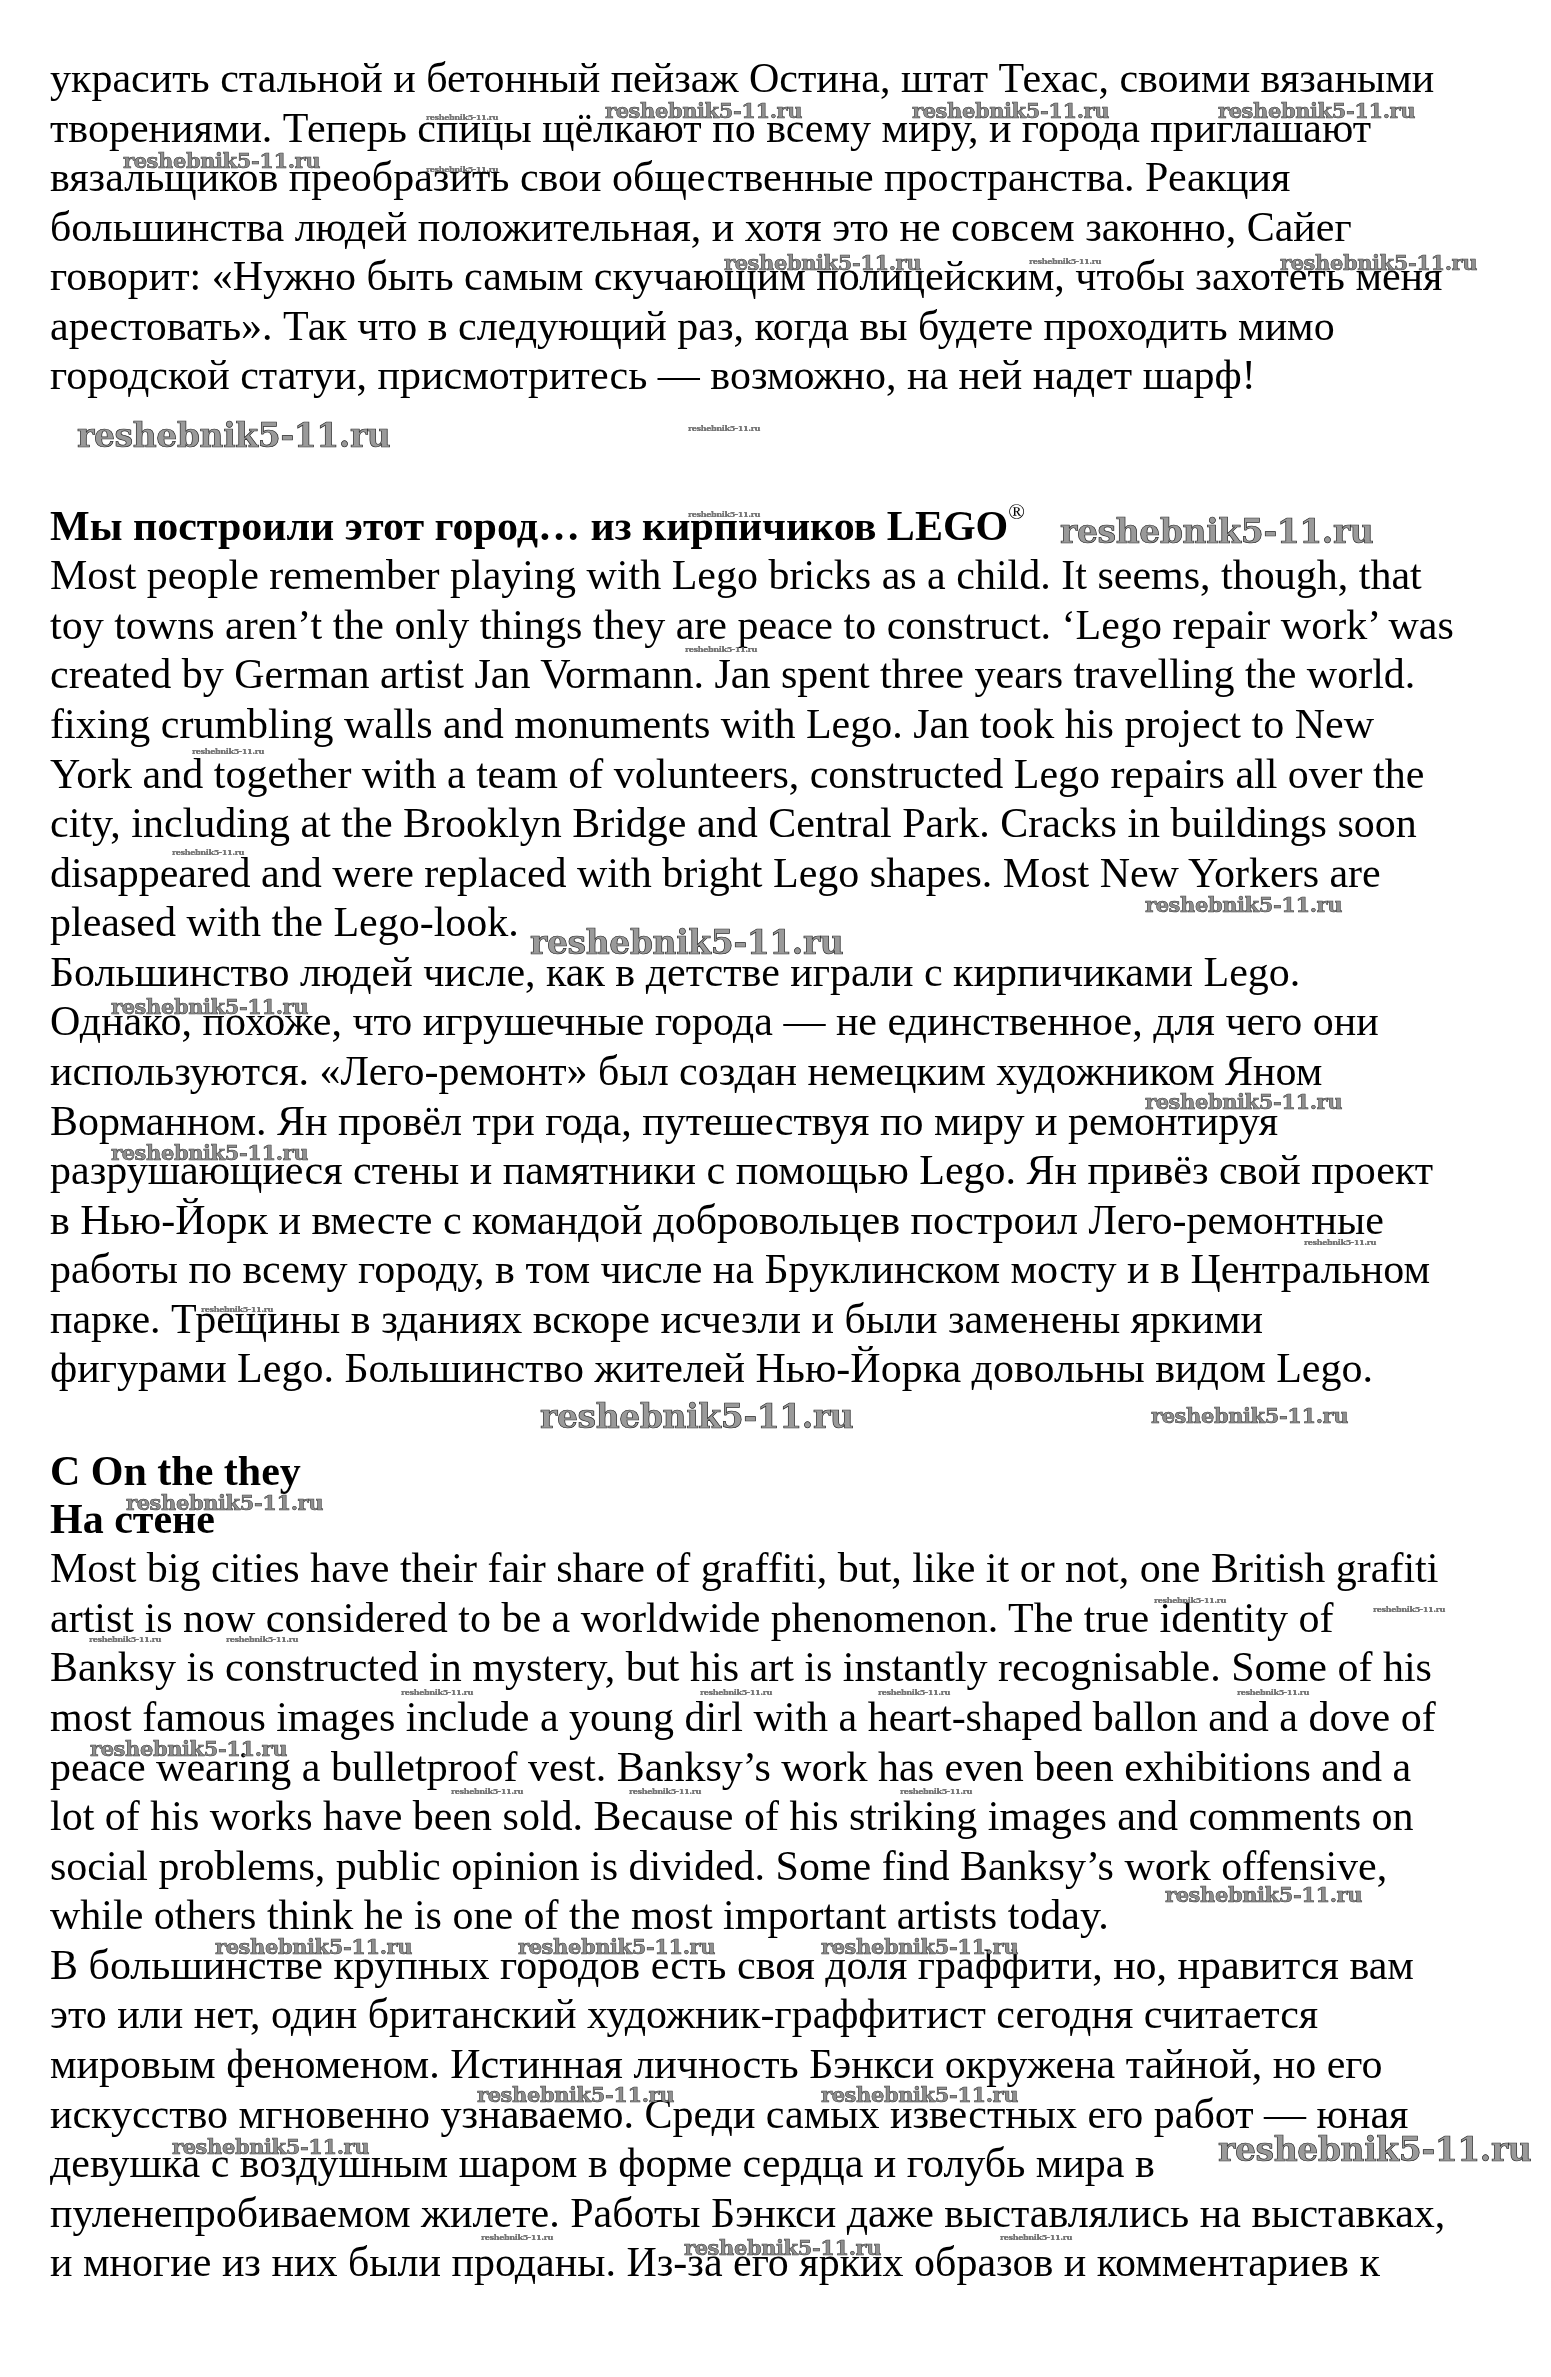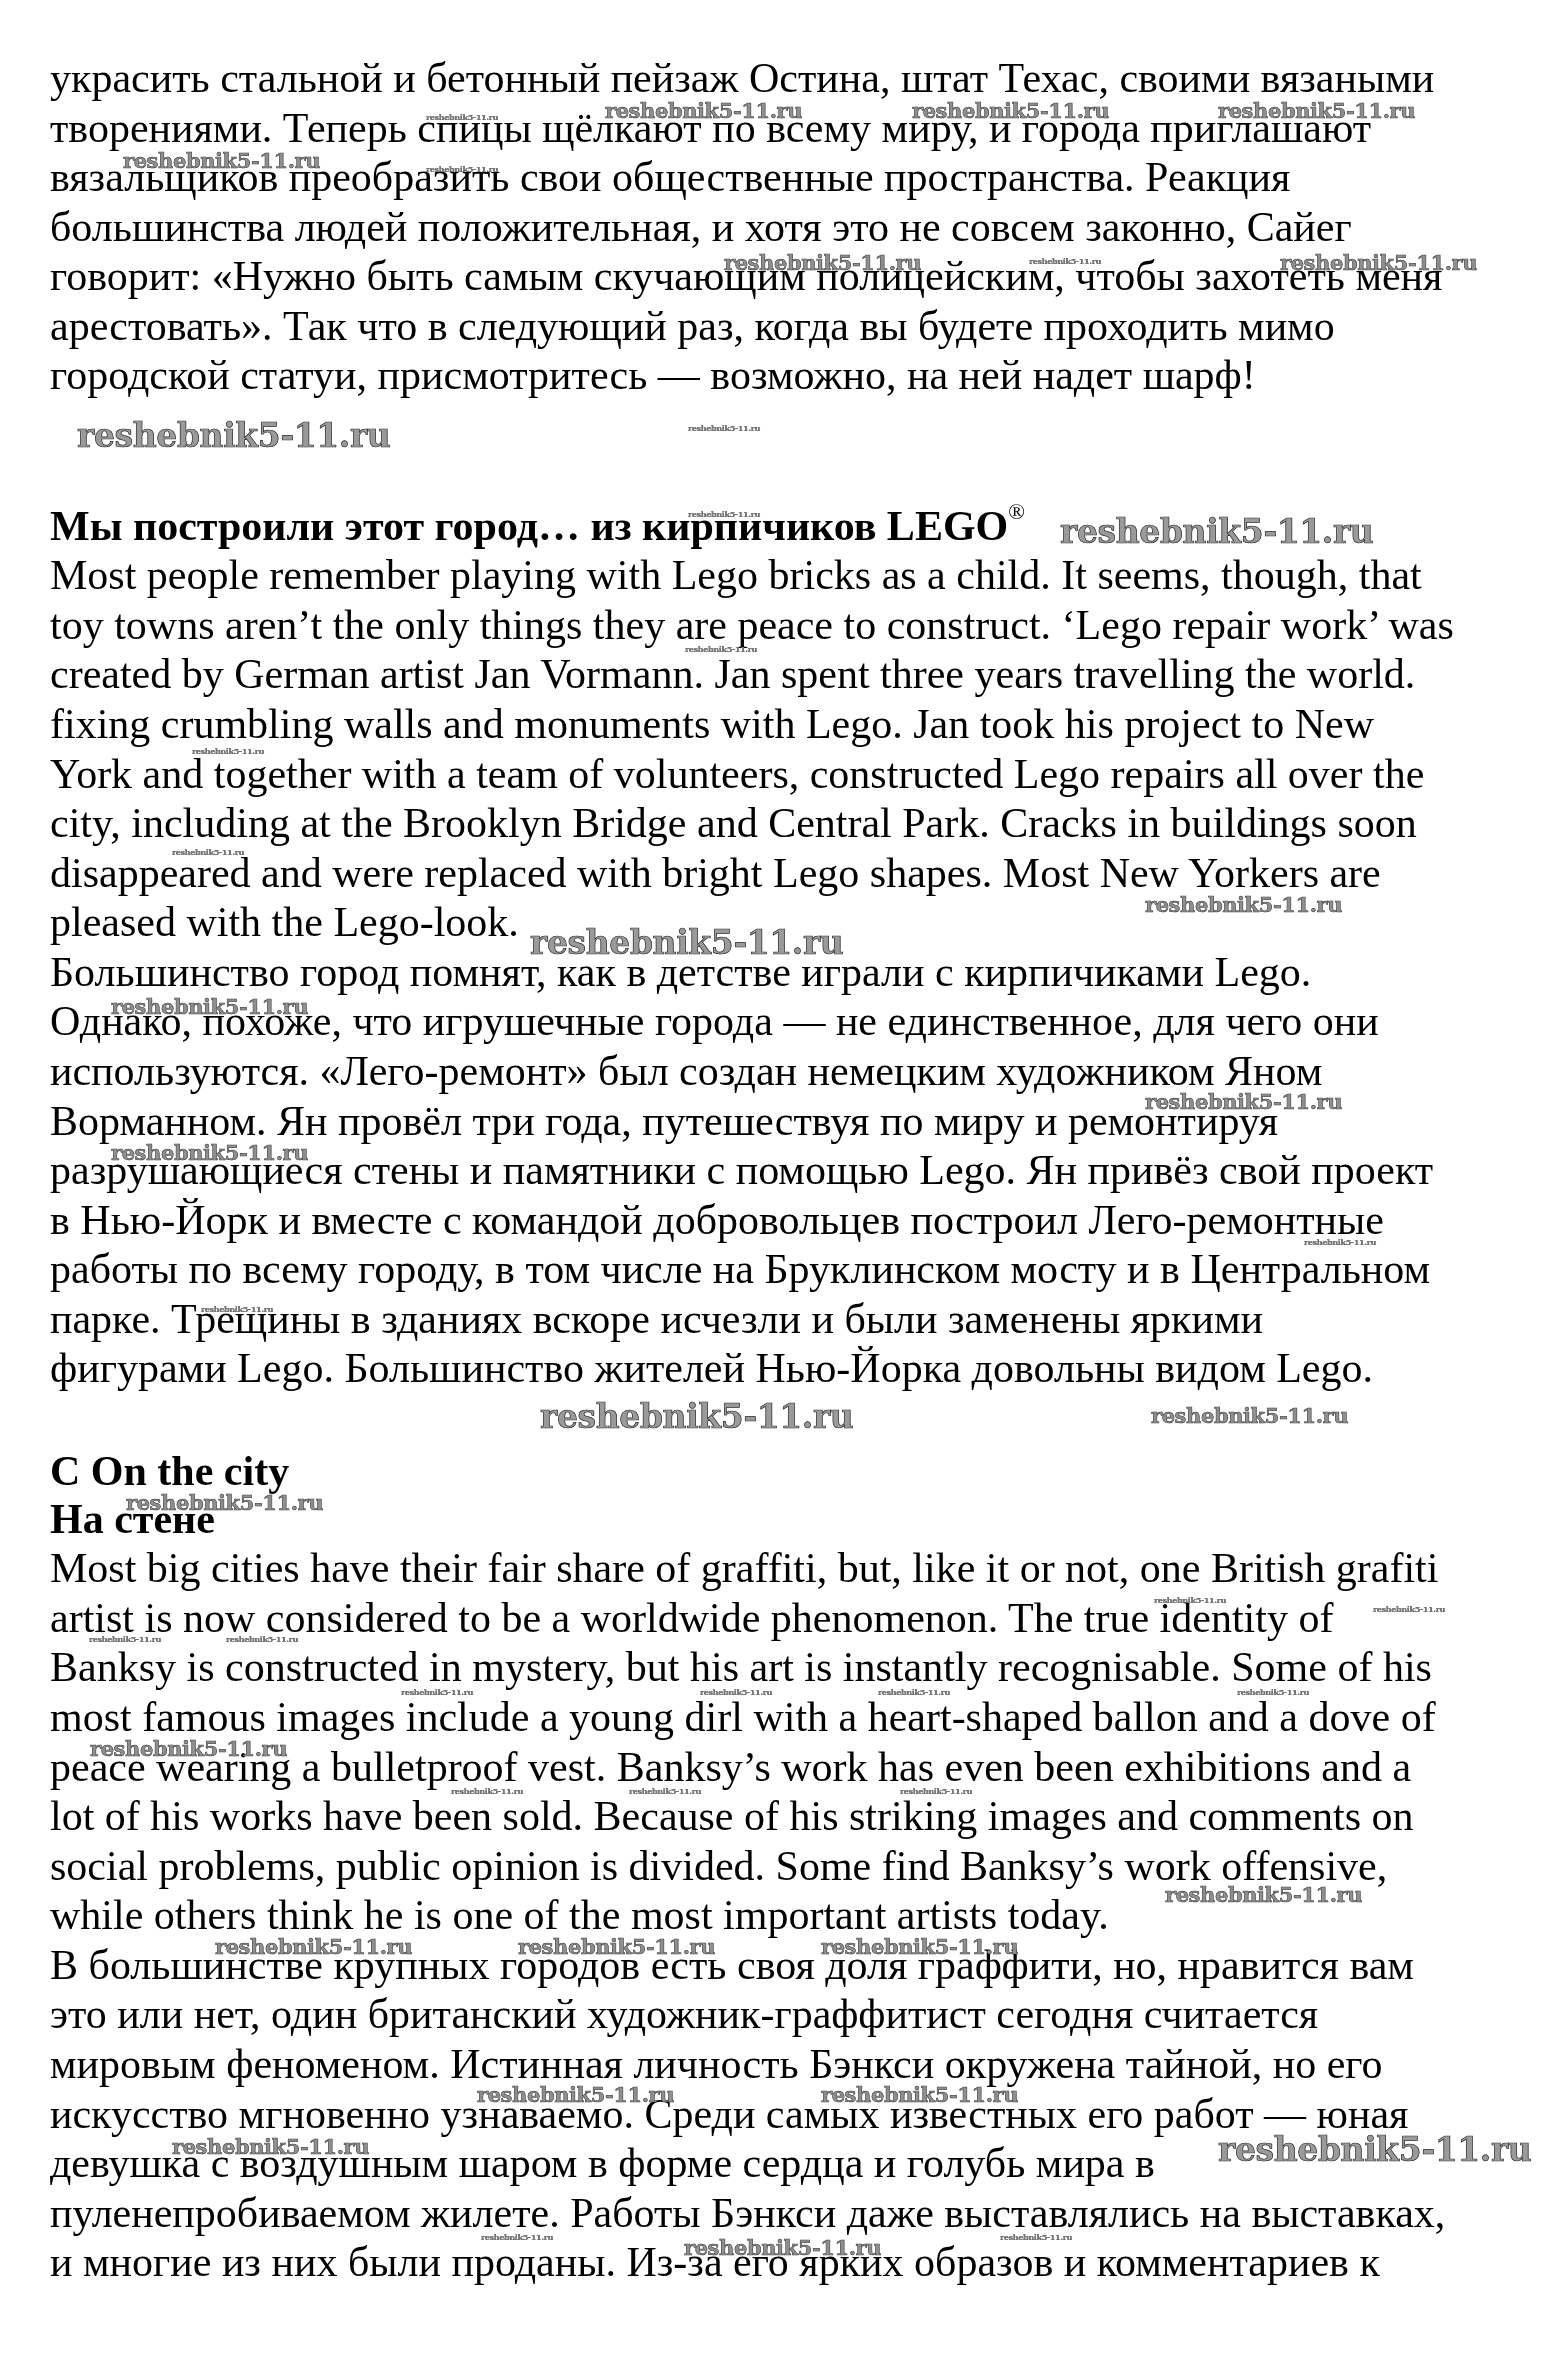--- a/index.html
+++ b/index.html
@@ -45,32 +45,32 @@
     <div class="line" style="top:601px">toy towns aren’t the only things they are peace to construct. ‘Lego repair work’ was</div>
     <div class="line" style="top:650px">created by German artist Jan Vormann. Jan spent three years travelling the world.</div>
     <div class="line" style="top:700px">fixing crumbling walls and monuments with Lego. Jan took his project to New</div>
     <div class="line" style="top:750px">York and together with a team of volunteers, constructed Lego repairs all over the</div>
     <div class="line" style="top:799px">city, including at the Brooklyn Bridge and Central Park. Cracks in buildings soon</div>
     <div class="line" style="top:849px">disappeared and were replaced with bright Lego shapes. Most New Yorkers are</div>
     <div class="line" style="top:898px">pleased with the Lego-look.</div>
   </div>
 
   <div>
-    <div class="line" style="top:948px">Большинство город помнят, как в детстве играли с кирпичиками Lego.</div>
+    <div class="line" style="top:948px">Большинство людей числе, как в детстве играли с кирпичиками Lego.</div>
     <div class="line" style="top:997px">Однако, похоже, что игрушечные города — не единственное, для чего они</div>
     <div class="line" style="top:1047px">используются. «Лего-ремонт» был создан немецким художником Яном</div>
     <div class="line" style="top:1097px">Ворманном. Ян провёл три года, путешествуя по миру и ремонтируя</div>
     <div class="line" style="top:1146px">разрушающиеся стены и памятники с помощью Lego. Ян привёз свой проект</div>
     <div class="line" style="top:1196px">в Нью-Йорк и вместе с командой добровольцев построил Лего-ремонтные</div>
     <div class="line" style="top:1245px">работы по всему городу, в том числе на Бруклинском мосту и в Центральном</div>
     <div class="line" style="top:1295px">парке. Трещины в зданиях вскоре исчезли и были заменены яркими</div>
     <div class="line" style="top:1344px">фигурами Lego. Большинство жителей Нью-Йорка довольны видом Lego.</div>
   </div>
 
-  <div class="line bold" style="top:1447px">C On the city</div>
+  <div class="line bold" style="top:1447px">C On the they</div>
   <div class="line bold" style="top:1495px">На стене</div>
 
   <div>
     <div class="line" style="top:1544px">Most big cities have their fair share of graffiti, but, like it or not, one British grafiti</div>
     <div class="line" style="top:1594px">artist is now considered to be a worldwide phenomenon. The true identity of</div>
     <div class="line" style="top:1643px">Banksy is constructed in mystery, but his art is instantly recognisable. Some of his</div>
     <div class="line" style="top:1693px">most famous images include a young dirl with a heart-shaped ballon and a dove of</div>
     <div class="line" style="top:1743px">peace wearing a bulletproof vest. Banksy’s work has even been exhibitions and a</div>
     <div class="line" style="top:1792px">lot of his works have been sold. Because of his striking images and comments on</div>
     <div class="line" style="top:1842px">social problems, public opinion is divided. Some find Banksy’s work offensive,</div>

